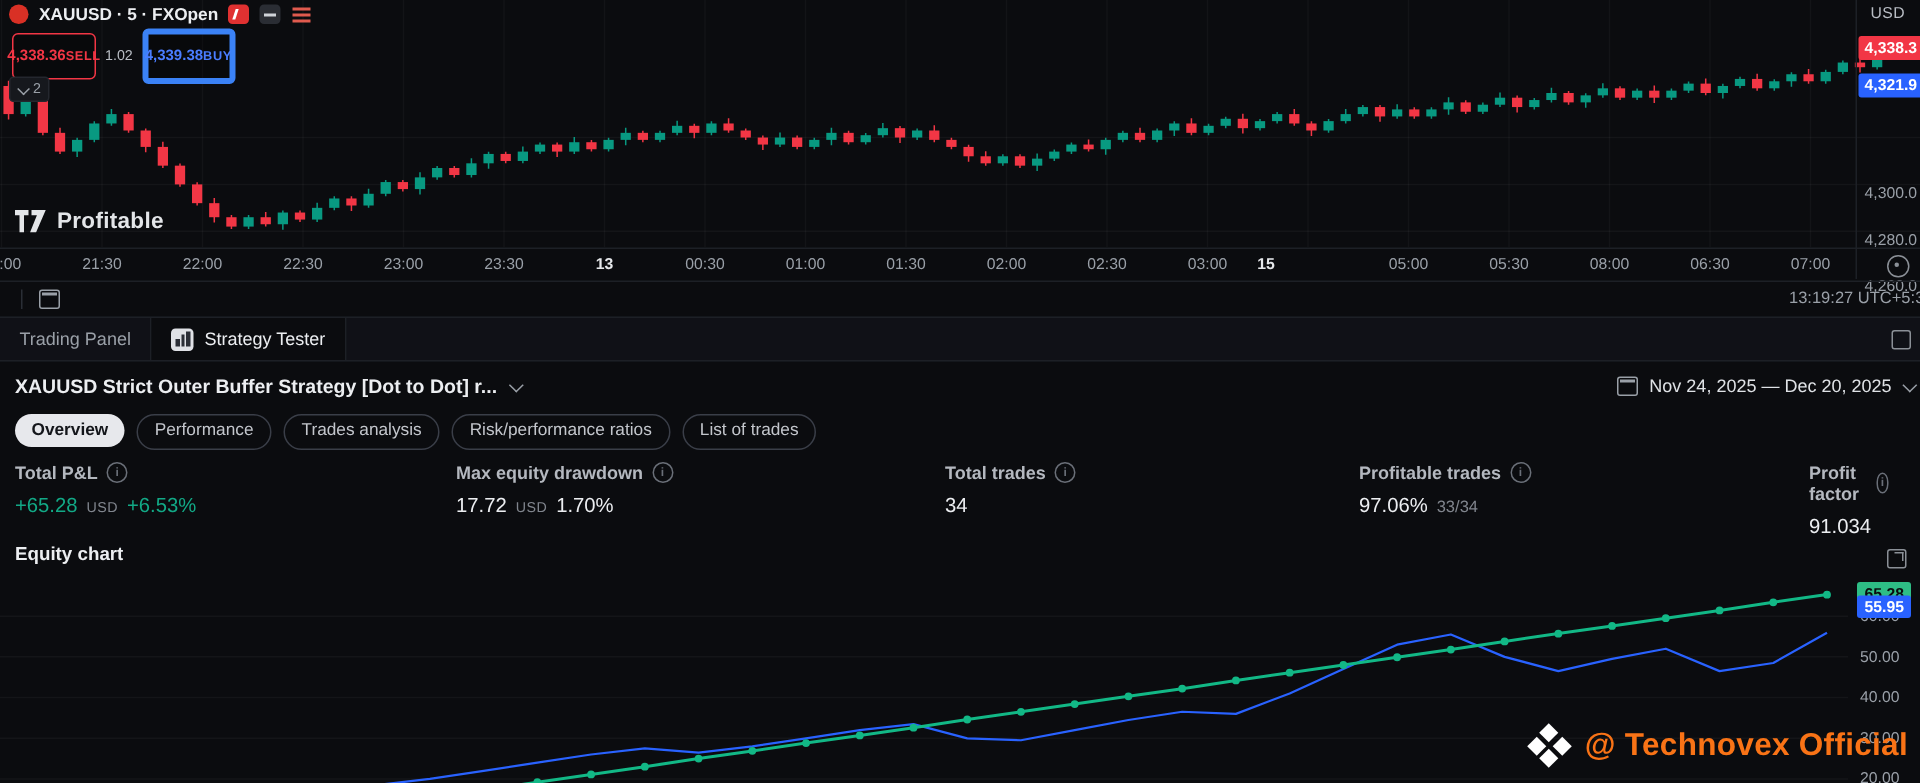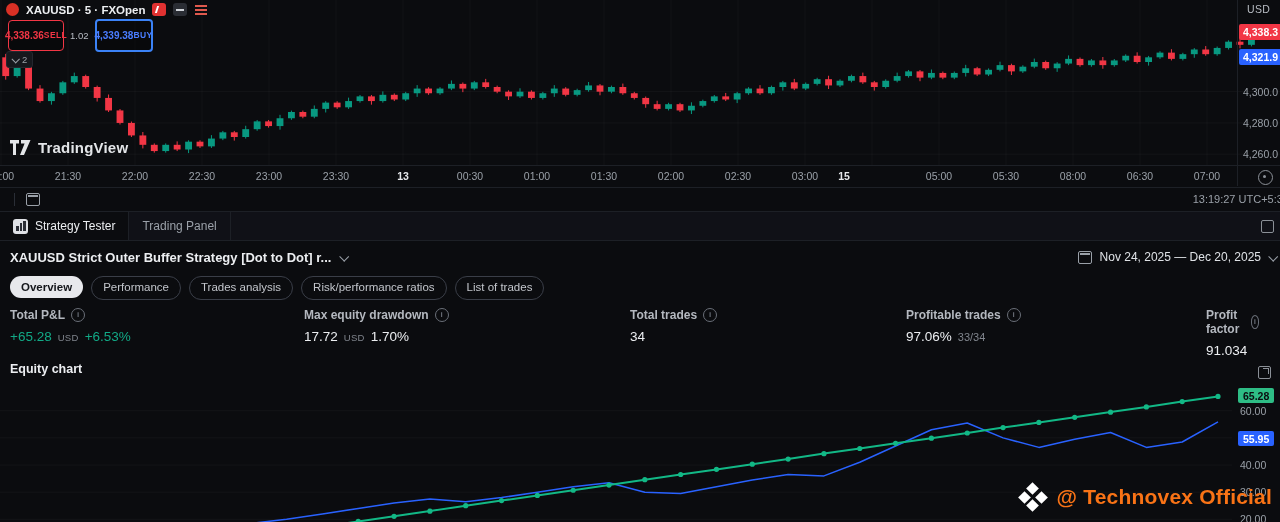--- a/index.html
+++ b/index.html
@@ -5,21 +5,21 @@
   html,body{margin:0;padding:0;background:#0b0c0f;}
   #app{position:relative;width:1280px;height:522px;overflow:hidden;background:#0b0c0f;
        font-family:"Liberation Sans",sans-serif;color:#e6e8eb;}
   svg{display:block;}
 
   
   .chart-area{position:absolute;left:0;top:0;width:1280px;height:165px;}
   #candle-svg{position:absolute;left:0;top:0;}
   .price-axis{position:absolute;right:0;top:0;width:42px;height:186px;border-left:1px solid #1d2026;}
   .axis-currency{position:absolute;top:3px;left:9px;font-size:10.5px;color:#b9bdc4;letter-spacing:.3px;}
-  .p-tick{position:absolute;left:5px;font-size:10.5px;color:#9aa0a8;white-space:nowrap;}
+  .p-tick{position:absolute;left:5px;font-size:10.5px;color:#9aa0a8;white-space:nowrap;margin-top:37px;}
   .p-badge{position:absolute;left:1px;right:-6px;padding:2px 0 2px 4px;font-size:10.5px;font-weight:700;
            color:#fff;border-radius:2px;white-space:nowrap;overflow:hidden;}
 
   .symbol-row{position:absolute;left:6px;top:2px;display:flex;align-items:center;gap:7px;height:15px;}
   .symbol-logo{width:13px;height:13px;border-radius:50%;background:#d93025;}
   .symbol-title{font-size:11.5px;font-weight:600;color:#eceef1;white-space:nowrap;}
   .hicon{width:14px;height:13px;border-radius:3px;position:relative;}
   .hicon.red{background:#e03131;}
   .hicon.red::after{content:"";position:absolute;left:4px;top:3px;width:6px;height:7px;
         border-left:2px solid #fff;transform:skewX(-18deg);}
@@ -27,21 +27,21 @@
   .hicon.dark::after{content:"";position:absolute;left:3px;top:5.5px;width:8px;height:2px;background:#cfd3d9;}
   .hicon.lines{background:transparent;}
   .hicon.lines::before,.hicon.lines::after{content:"";position:absolute;left:1px;right:1px;height:2px;background:#e05a4e;}
   .hicon.lines::before{top:2px;box-shadow:0 4px 0 #e05a4e;}
   .hicon.lines::after{top:10px;}
 
   .buysell{position:absolute;left:8px;top:19px;display:flex;align-items:center;}
   .bs-btn{width:54px;height:29px;border-radius:4px;display:flex;flex-direction:row;align-items:center;
           justify-content:center;line-height:1.15;background:rgba(0,0,0,.25);cursor:pointer;}
   .bs-btn.sell{border:1px solid #f23645;color:#f23645;}
-  .bs-btn.buy{border:2px solid #3b82f6;color:#4a7dff;}
+  .bs-btn.buy{border:4px solid #3b82f6;color:#4a7dff;}
   .bs-price{font-size:10px;font-weight:700;}
   .bs-label{font-size:8.5px;font-weight:700;letter-spacing:.4px;}
   .spread{margin:0 6px;font-size:9.5px;color:#b9bdc4;}
 
   .collapse-chip{position:absolute;left:6px;top:51px;height:15px;padding:0 5px;display:flex;align-items:center;gap:4px;
           background:#16181d;border:1px solid #24272e;border-radius:3px;font-size:9.5px;color:#9aa0a8;}
   .chev{width:6px;height:6px;border-right:1.4px solid currentColor;border-bottom:1.4px solid currentColor;
         transform:rotate(45deg) translateY(-1px);display:inline-block;}
   .chev.small{width:5px;height:5px;}
 
@@ -373,21 +373,21 @@
         <rect x="1259.4285714285716" y="32.3125" width="6.857142857142857" height="4.6875" fill="#089981"></rect>
         <line x1="1274.2857142857144" x2="1274.2857142857144" y1="28.875000000000284" y2="35.4375" stroke="#f23645" stroke-width="1"></line>
         <rect x="1270.8571428571431" y="32.3125" width="6.857142857142857" height="1.5625" fill="#f23645"></rect>
       </svg>
 
     <div class="tv-watermark">
       <svg width="21" height="15" viewBox="0 0 21 15" fill="#eceef1">
         <path d="M0 0h9v3.5H6V15H3V3.5H0z"></path>
         <path d="M11 0h9.5L14 15h-4l4.6-11.5H11z"></path>
       </svg>
-      <span class="brand">TradingView</span>
+      <span class="brand">Profitable</span>
     </div>
 
     <div class="symbol-row">
       <span class="symbol-logo"></span>
       <span class="symbol-title">XAUUSD · 5 · FXOpen</span>
       <span class="hicon red"></span>
       <span class="hicon dark"></span>
       <span class="hicon lines"></span>
     </div>
 
@@ -445,30 +445,30 @@
     <span class="rt-circle"></span>
   </div>
 
   <div class="range-toolbar">
     <span class="tb-divider"></span>
     <span class="cal"></span>
     <span class="clock-text">13:19:27 UTC+5:30</span>
   </div>
 
   <div class="tabbar">
+    <div class="tab inactive">
+      <span>Trading Panel</span>
+    </div>
     <div class="tab active">
       <span class="tester-icon">
         <i style="left:3px;height:5px;"></i>
           <i style="left:6.5px;height:8px;"></i>
           <i style="left:10px;height:10px;"></i>
       </span>
       <span>Strategy Tester</span>
-    </div>
-    <div class="tab inactive">
-      <span>Trading Panel</span>
     </div>
     <span class="panel-icon"></span>
   </div>
 
   <div class="strategy-row">
     <div class="strategy-name">
       <span>XAUUSD Strict Outer Buffer Strategy [Dot to Dot] r...</span>
       <span class="chev"></span>
     </div>
     <div class="date-range">
@@ -587,21 +587,21 @@
         <circle cx="1182.1764705882354" cy="16.548514851485155" r="2.6" fill="#12b886"></circle>
         <circle cx="1218" cy="11.448316831683165" r="2.6" fill="#12b886"></circle>
       </svg>
     <div id="equity-axis">
         <span class="e-tick" style="top: 19.7723px;">60.00</span>
         <span class="e-tick" style="top: 46.901px;">50.00</span>
         <span class="e-tick" style="top: 74.0297px;">40.00</span>
         <span class="e-tick" style="top: 101.158px;">30.00</span>
         <span class="e-tick" style="top: 128.287px;">20.00</span>
         <span class="e-badge equity" style="top: 3.44832px;">65.28</span>
-        <span class="e-badge buyhold" style="top: 46px;">55.95</span>
+        <span class="e-badge buyhold" style="top: 12px;">55.95</span>
       </div>
   </div>
 
   <div class="credit">
     <span class="diamond-logo">
         <i></i>
         <i></i>
         <i></i>
         <i></i>
       </span>

